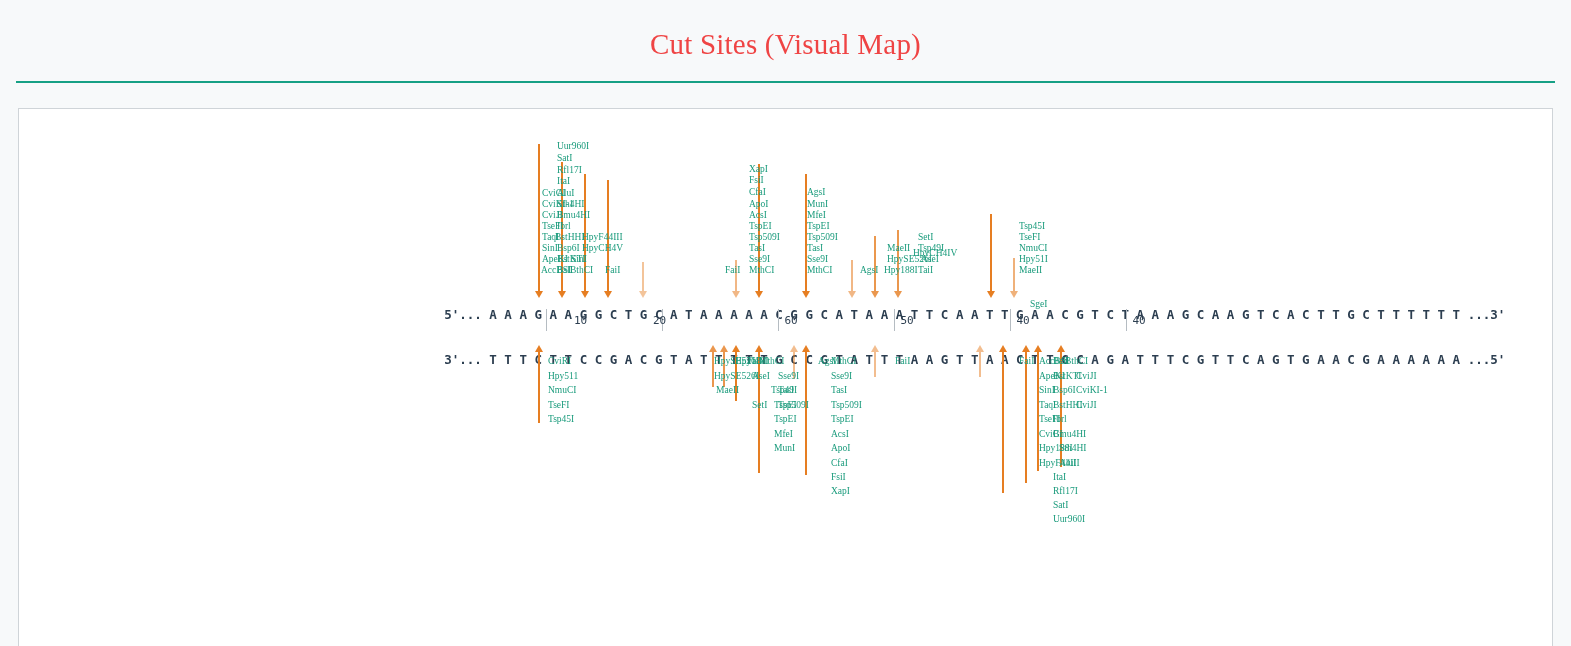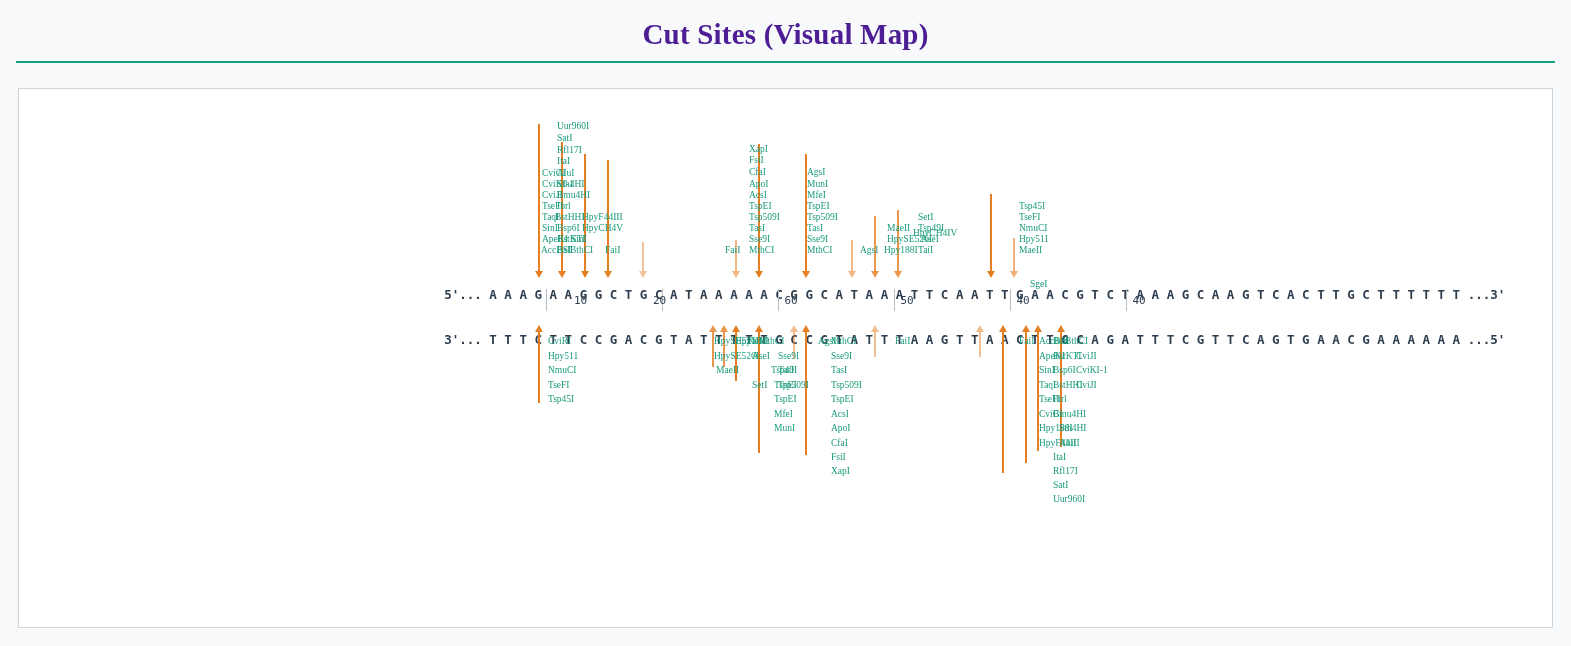--- a/index.html
+++ b/index.html
@@ -20,24 +20,24 @@
   .page-header {
     padding-top: 18px;
     padding-bottom: 10px;
     border-bottom: 2px solid #16a085;
     margin: 0 16px 0 16px;
     text-align: center;
   }
   .page-title {
     font-family: "Liberation Serif", serif;
     font-size: 29px;
-    font-weight: bold;
-    color: #4c1d95;
+    font-weight: normal;
+    color: #ef4444;
     letter-spacing: 0.2px;
-    margin: 0;
+    margin: 10px;
   }
 
   
   .map-panel {
     position: relative;
     margin: 25px 18px 0 18px;
     height: 540px;
     background: #ffffff;
     border: 1px solid #cfd4d8;
     box-sizing: border-box;

